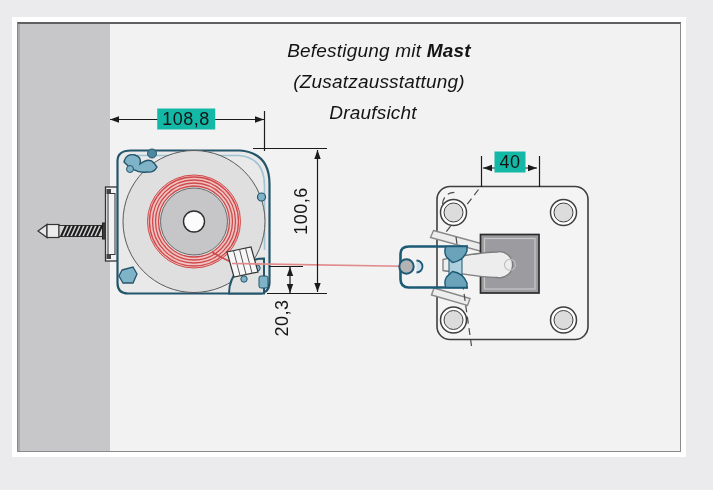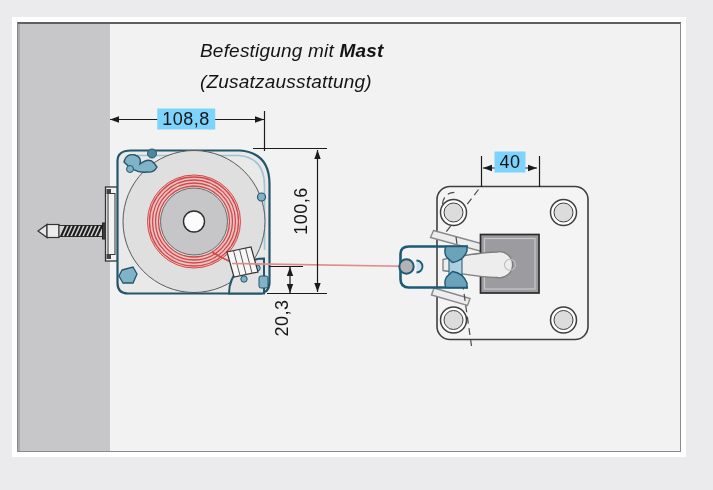--- a/index.html
+++ b/index.html
@@ -2,27 +2,27 @@
 <html><head>
 <meta charset="utf-8">
 <style>
   html,body{margin:0;padding:0}
   body{width:713px;height:490px;background:#ebebed;font-family:"Liberation Sans",sans-serif;overflow:hidden}
   .stage{position:relative;width:713px;height:490px}
   .panel{position:absolute;left:17px;top:22px;width:662px;height:427px;background:#f2f2f3;
          border:1px solid #8b8b8d;border-top:2px solid #606062;box-shadow:0 0 0 5px #ffffff}
   .wall{position:absolute;left:18px;top:24px;width:90px;height:427px;background:#c7c7c9;border-left:2px solid #a9a9ab}
   svg.drawing{position:absolute;left:0;top:0}
-  .title-block{position:absolute;left:200px;top:35px;width:358px;text-align:left;
+  .title-block{position:absolute;left:200px;top:35px;width:358px;text-align:center;
                font-style:italic;font-size:19px;line-height:31px;color:#141414;letter-spacing:.2px}
   .title-line2{padding-right:12px}
   .t-bold{font-weight:bold}
   .dim-label{position:absolute;font-size:18px;color:#141414;white-space:nowrap;
              transform:translate(-50%,-50%);letter-spacing:.5px}
-  .dim-label.gap{background:#7dd3fc;padding:0 5px}
+  .dim-label.gap{background:#14b8a6;padding:0 5px}
   .dim-label.rot{transform:translate(-50%,-50%) rotate(-90deg)}
   .dash{stroke:#4a4a4a;stroke-width:1.2;stroke-dasharray:7 4.5;fill:none}
   .dl{stroke:#1b1b1b;stroke-width:1.2;fill:none}
   .ah{fill:#1b1b1b;stroke:none}
 </style>
 </head>
 <body>
 
 <div class="stage">
 
@@ -162,15 +162,16 @@
     </g>
   </svg>
 
   <span class="dim-label gap" style="left:186px;top:119px">108,8</span>
   <span class="dim-label rot" style="left:301px;top:211px">100,6</span>
   <span class="dim-label rot" style="left:282px;top:318px">20,3</span>
   <span class="dim-label gap" style="left:510px;top:162px">40</span>
 
   <div class="title-block">
     <div><span>Befestigung mit </span><span class="t-bold">Mast</span><span> (Zusatzausstattung)</span></div>
+    <div class="title-line2">Draufsicht</div>
   </div>
 
 </div>
 
 </body></html>

